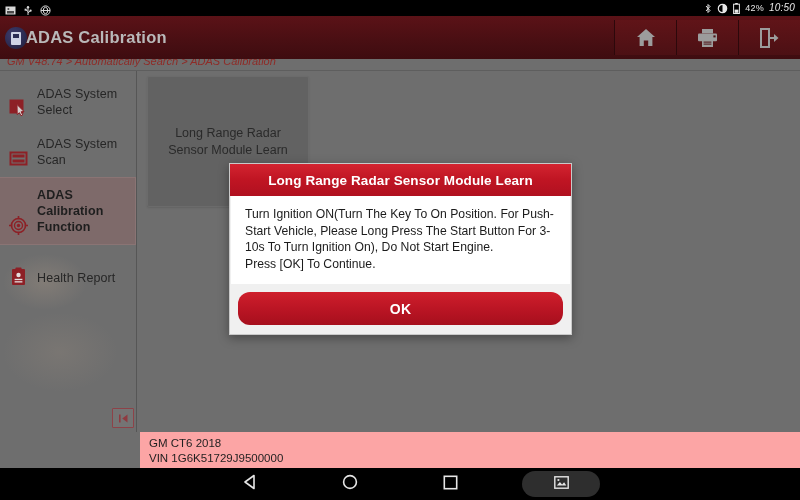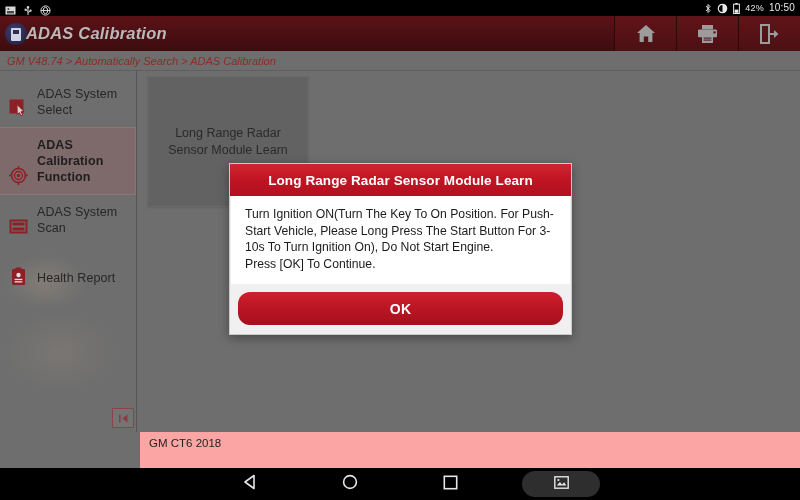--- a/index.html
+++ b/index.html
@@ -33,33 +33,32 @@
   }
   .sb-left { display: flex; align-items: center; gap: 7px; }
   .sb-right { margin-left: auto; display: flex; align-items: center; gap: 5px; }
   .sb-icon { display: inline-flex; align-items: center; justify-content: center; }
   .sb-text {
     color: #e8e8e8;
     font-size: 9px;
     line-height: 16px;
     letter-spacing: .2px;
   }
-  .sb-clock { font-size: 10px; }
+  .sb-clock { font-size: 10px; font-style: italic; }
 
   
   .header {
     position: absolute;
     top: 16px; left: 0;
     width: 800px;
-    height: 35px;
+    height: 43px;
     background: linear-gradient(180deg, #5b1217 0%, #4a0f13 55%, #3e0c10 100%);
     display: flex;
     align-items: center;
     z-index: 40;
-    font-style: italic;
   }
   .logo-wrap {
     position: relative;
     width: 30px; height: 30px;
     margin-left: 2px;
     flex: none;
   }
   .logo-circle {
     position: absolute;
     left: 3px; top: 4px;
@@ -433,41 +432,41 @@
       <div class="side-item">
         <span class="side-ico">
           <svg width="19" height="19" viewBox="0 0 19 19">
             <rect x="0.5" y="0.5" width="14" height="14" fill="#8d2026"></rect>
             <path d="M8 5.5l7 7-2.9.3 1.6 3.1-1.7.9-1.6-3.1-2.2 1.9z" fill="#d8cfcf" stroke="#8d2026" stroke-width="1"></path>
           </svg>
         </span>
         <span class="side-label">ADAS System Select</span>
       </div>
 
+      <div class="side-item">
+        <span class="side-ico">
+          <svg width="19" height="19" viewBox="0 0 19 19">
+            <rect x="1.5" y="3.5" width="16" height="12" fill="none" stroke="#8d2026" stroke-width="2"></rect>
+            <rect x="3.5" y="5.5" width="12" height="3" fill="#8d2026"></rect>
+            <rect x="3.5" y="10.5" width="12" height="3" fill="#8d2026"></rect>
+          </svg>
+        </span>
+        <span class="side-label">ADAS System Scan</span>
+      </div>
+
       <div class="side-item active">
         <span class="side-ico">
           <svg width="19" height="19" viewBox="0 0 19 19">
             <circle cx="9.5" cy="9.5" r="7" fill="none" stroke="#8d2026" stroke-width="1.6"></circle>
             <circle cx="9.5" cy="9.5" r="4" fill="none" stroke="#8d2026" stroke-width="1.4"></circle>
             <circle cx="9.5" cy="9.5" r="1.7" fill="#8d2026"></circle>
             <path d="M9.5 0v3.2M9.5 15.8V19M0 9.5h3.2M15.8 9.5H19" stroke="#8d2026" stroke-width="1.6"></path>
           </svg>
         </span>
         <span class="side-label">ADAS Calibration Function</span>
-      </div>
-
-      <div class="side-item">
-        <span class="side-ico">
-          <svg width="19" height="19" viewBox="0 0 19 19">
-            <rect x="1.5" y="3.5" width="16" height="12" fill="none" stroke="#8d2026" stroke-width="2"></rect>
-            <rect x="3.5" y="5.5" width="12" height="3" fill="#8d2026"></rect>
-            <rect x="3.5" y="10.5" width="12" height="3" fill="#8d2026"></rect>
-          </svg>
-        </span>
-        <span class="side-label">ADAS System Scan</span>
       </div>
 
       <div class="side-item">
         <span class="side-ico">
           <svg width="19" height="19" viewBox="0 0 19 19">
             <rect x="3" y="2" width="13" height="16" rx="1" fill="#8d2026"></rect>
             <rect x="6.5" y="0.6" width="6" height="2.8" rx="0.6" fill="#8d2026"></rect>
             <circle cx="9.5" cy="8" r="2.2" fill="#e4dede"></circle>
             <rect x="5.6" y="11.8" width="7.8" height="1.3" fill="#e4dede"></rect>
             <rect x="5.6" y="14.2" width="7.8" height="1.3" fill="#e4dede"></rect>
@@ -488,20 +487,21 @@
 
   <div class="main">
     <div class="func-card">
       <span>Long Range Radar Sensor Module Learn</span>
     </div>
   </div>
 
   <div class="bottom-left-fill"></div>
   <div class="vehicle-bar">
     <div>GM CT6 2018</div>
+    <div>VIN 1G6K51729J9500000</div>
   </div>
 
   <div class="dialog">
     <div class="dialog-title">Long Range Radar Sensor Module Learn</div>
     <div class="dialog-body">
       <p>Turn Ignition ON(Turn The Key To On Position. For Push-Start Vehicle, Please Long Press The Start Button For 3-10s To Turn Ignition On), Do Not Start Engine.</p>
       <p>Press [OK] To Continue.</p>
     </div>
     <div class="dialog-footer">
       <button class="ok-btn">OK</button>

